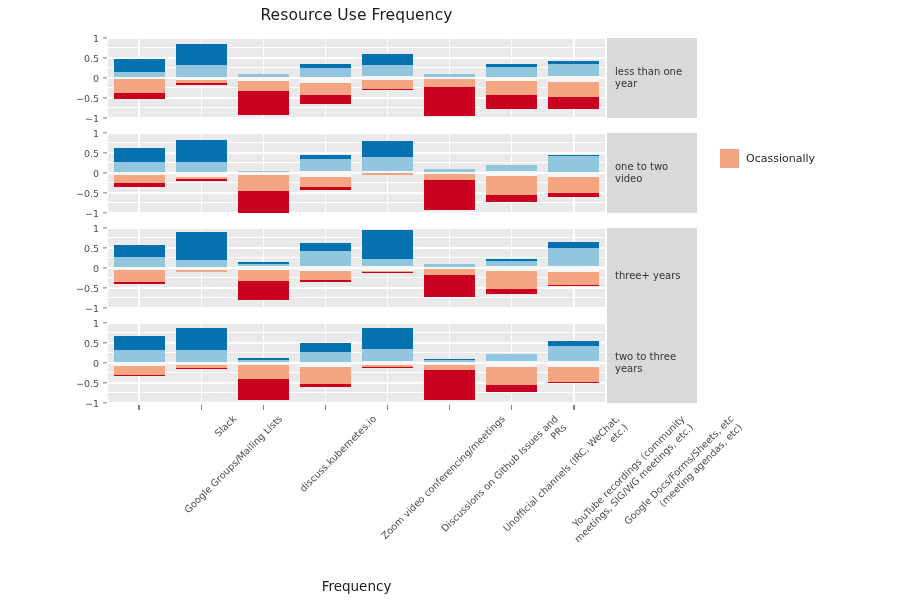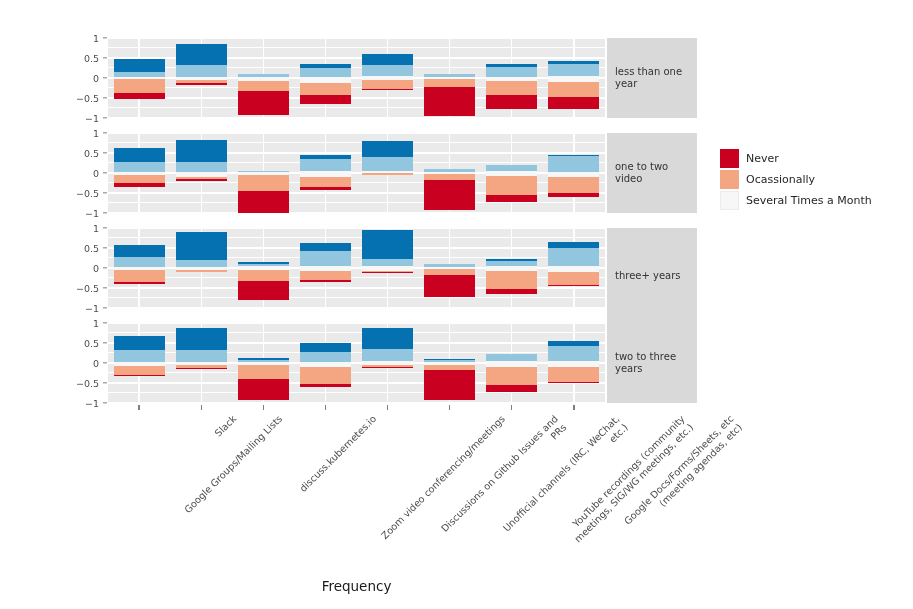--- a/index.html
+++ b/index.html
@@ -115,20 +115,21 @@
   .legend-label{
     font-size:11px;color:#262626;
     white-space:nowrap;
   }
 </style>
 </head>
 <body>
 
 <div id="root">
 
+  <div class="chart-title">Resource Use Frequency</div>
 
   <div class="panels" id="panels">
       <div class="panel" style="left: 108px; top: 38px; width: 497px; height: 80px;">
         <div class="plot-bg"></div>
         <div class="gridline h" style="top: -0.6px; height: 1.4px;"></div>
         <div class="gridline h" style="top: 9.4px; height: 1px;"></div>
         <div class="gridline h" style="top: 19.4px; height: 1.4px;"></div>
         <div class="gridline h" style="top: 29.4px; height: 1px;"></div>
         <div class="gridline h" style="top: 39.4px; height: 1.4px;"></div>
         <div class="gridline h" style="top: 49.4px; height: 1px;"></div>
@@ -432,27 +433,19 @@
       <div class="xtick-mark" style="left: 573.288px; top: 405px;"></div>
       <div class="xtick-label" style="left: 577.938px; top: 413px;">Google Docs/Forms/Sheets, etc
 (meeting agendas, etc)</div>
     </div>
 
   <div class="x-axis-title" id="x-axis-title" style="top: 578px;">Frequency</div>
 
   <div class="legend" id="legend" style="left: 720px; top: 148px;">
     <div id="legend-rows">
         <div class="legend-row">
-          <div class="legend-key" style="background: rgb(202, 0, 32);"></div>
-          <div class="legend-label">Never</div>
-        </div>
-        <div class="legend-row">
           <div class="legend-key" style="background: rgb(244, 165, 130);"></div>
           <div class="legend-label">Ocassionally</div>
         </div>
-        <div class="legend-row">
-          <div class="legend-key" style="background: rgb(247, 247, 247); box-shadow: rgb(236, 236, 236) 0px 0px 0px 1px inset;"></div>
-          <div class="legend-label">Several Times a Month</div>
-        </div>
       </div>
   </div>
 
 </div>
 
 </body></html>

